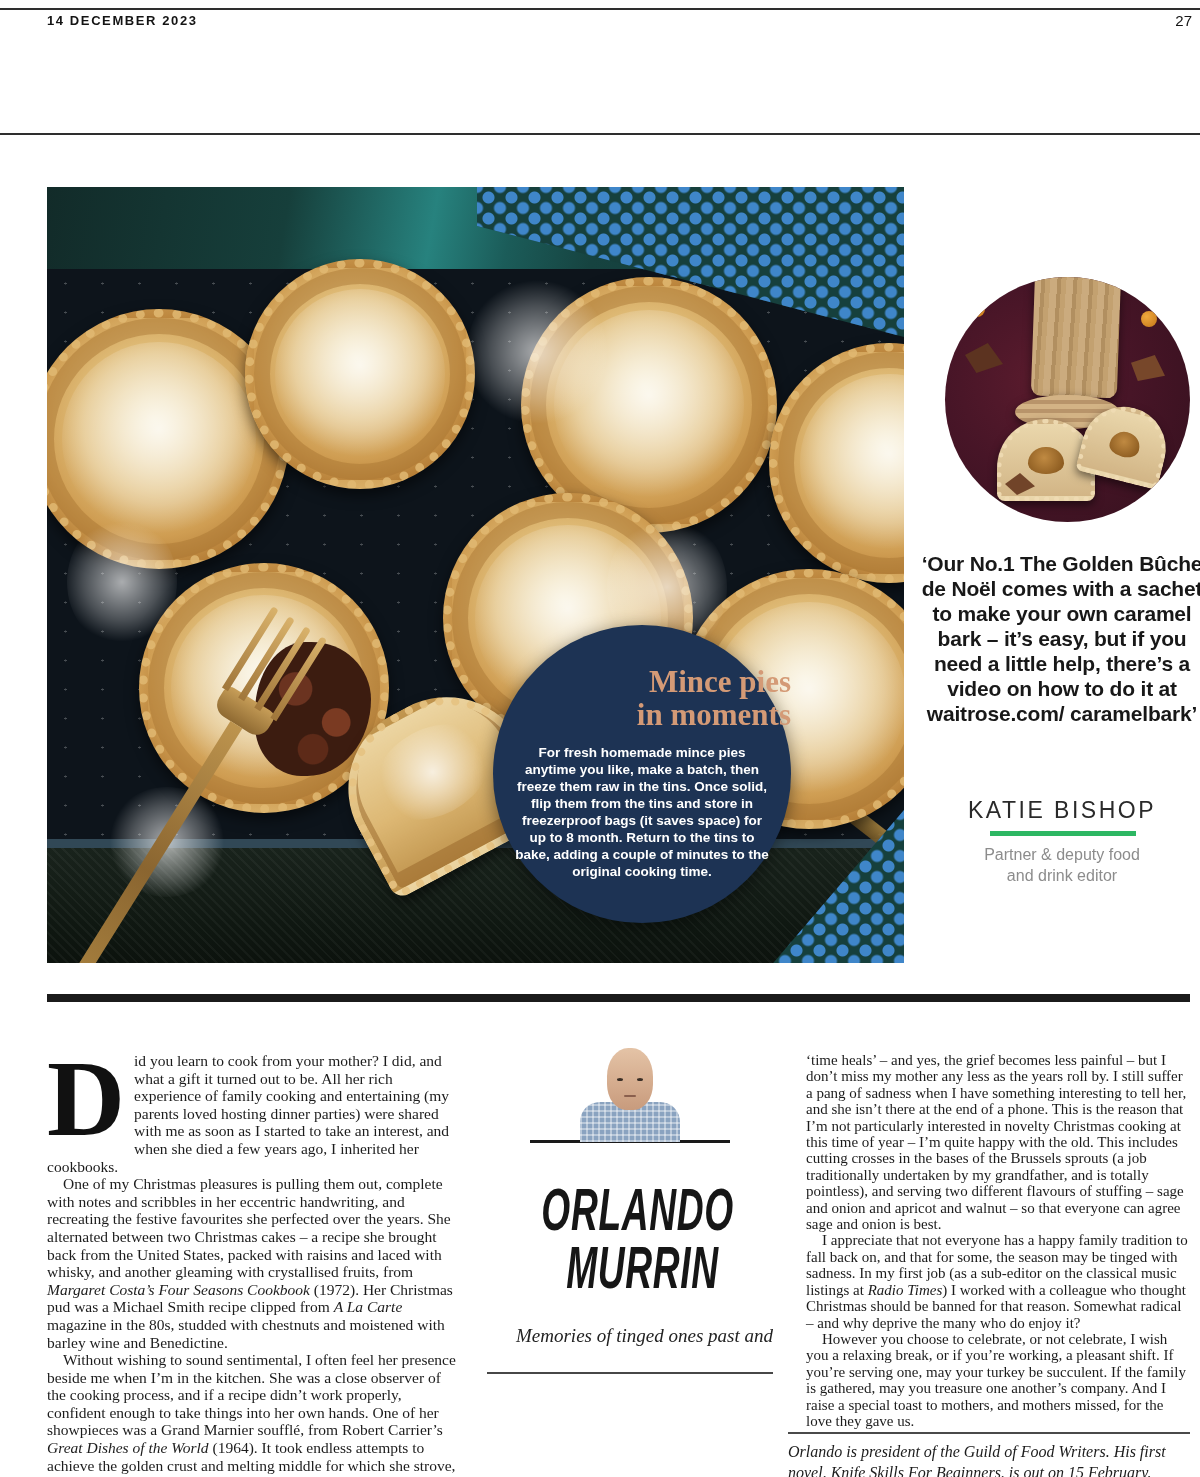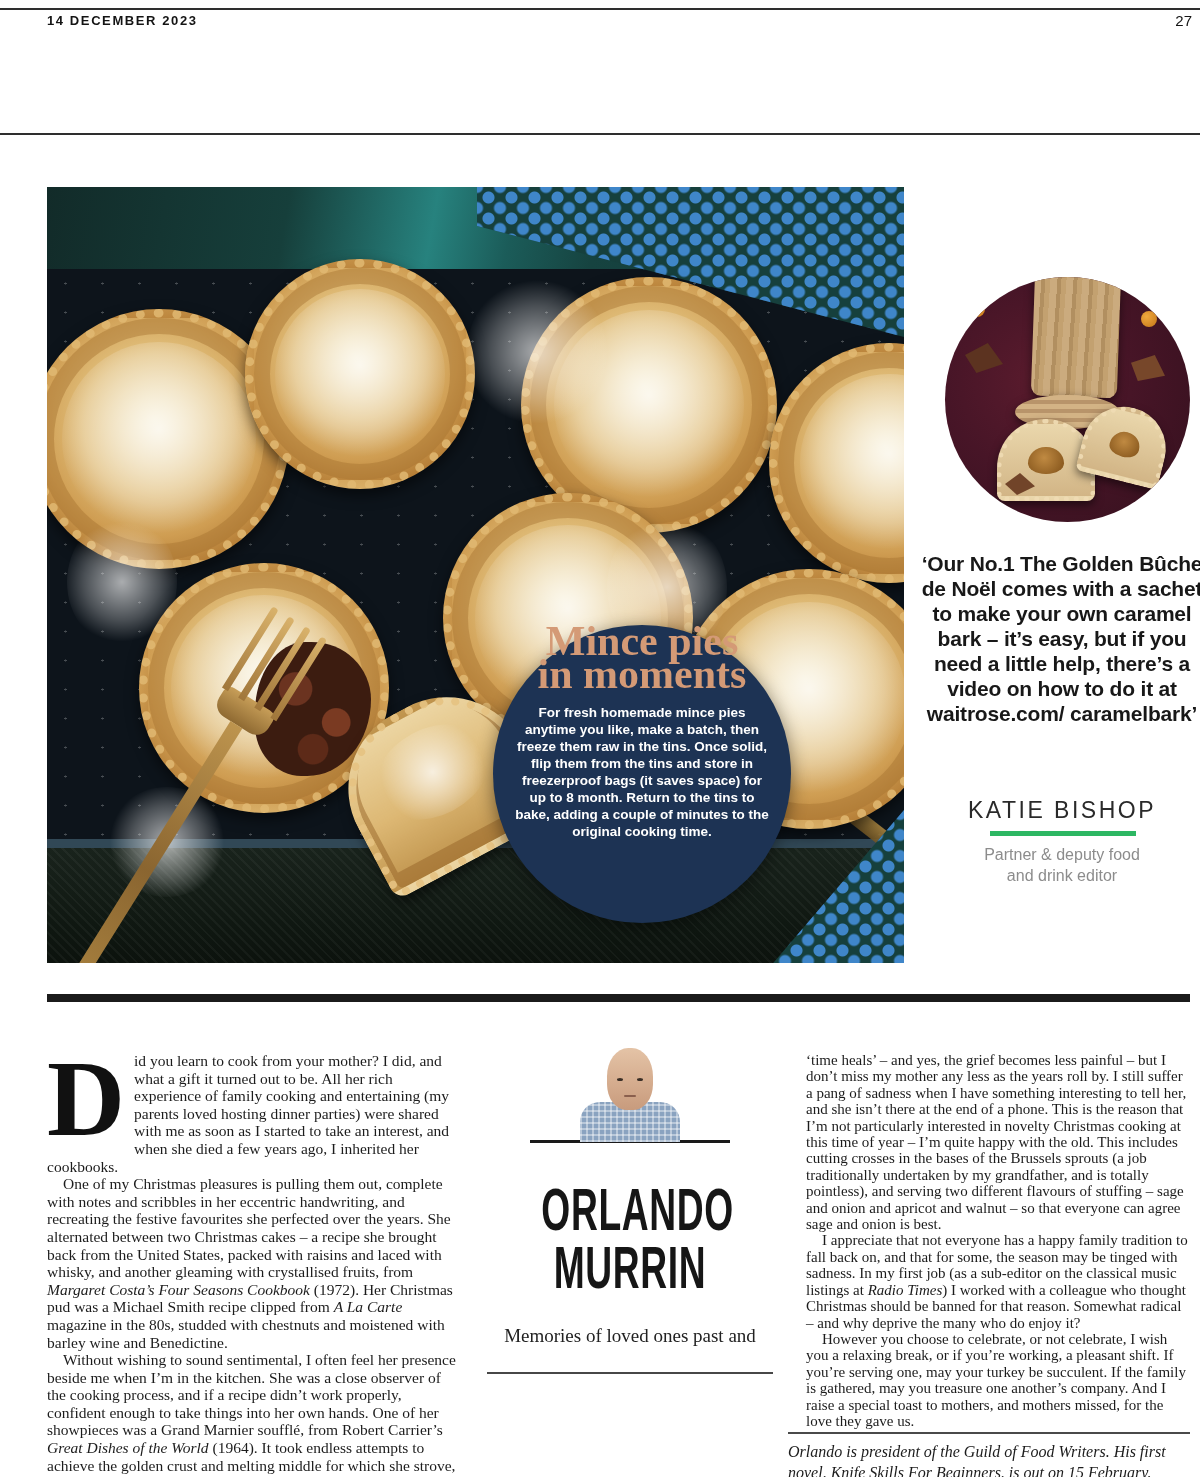--- a/index.html
+++ b/index.html
@@ -67,22 +67,22 @@
   .tine{position:absolute;top:0;width:7px;height:96px;border-radius:4px 4px 0 0;
         background:linear-gradient(180deg,#d9b26b,#a0763a);}
   .fork-bridge{width:58px;height:30px;margin:-6px auto 0;border-radius:8px 8px 14px 14px;
         background:linear-gradient(180deg,#c79e58,#8f6a32);}
   .fork-handle{width:14px;height:310px;margin:0 auto;border-radius:0 0 8px 8px;
         background:linear-gradient(180deg,#bd944e,#8a6530 55%,#a8813f);}
 
   
   .badge{position:absolute;left:446px;top:438px;width:298px;height:298px;border-radius:50%;
          z-index:30;text-align:center;box-shadow:0 4px 18px rgba(0,0,0,.45);}
-  .badge-title{font-family:"Liberation Serif",serif;font-weight:bold;font-size:42px;
-         line-height:33px;}
+  .badge-title{font-family:"Liberation Serif",serif;font-weight:bold;font-size:31px;
+         line-height:33px;margin-top:40px;text-align:right;}
   .badge-body{width:258px;margin:13px auto 0;font-family:"Liberation Sans",sans-serif;
          font-weight:bold;font-size:13.5px;line-height:17px;color:#ffffff;}
 
   
   .buche-circle{position:absolute;left:945px;top:277px;width:245px;height:245px;border-radius:50%;
         overflow:hidden;background:radial-gradient(circle at 38% 42%,#5a1b2d 0%,#471527 45%,#34101d 100%);}
   .log{position:absolute;left:88px;top:-8px;width:86px;height:128px;border-radius:10px;
         transform:rotate(2deg);
         background:repeating-linear-gradient(92deg,#cbab7e 0 7px,#b18f60 7px 11px,#c3a170 11px 16px);
         box-shadow:0 4px 10px rgba(0,0,0,.5);}
@@ -113,21 +113,21 @@
 
   .col-left{position:absolute;left:47px;top:1052px;width:416px;}
   .col-right{position:absolute;left:788px;top:1052px;width:402px;}
   .body-para{margin:0;font-size:15.5px;line-height:17.6px;text-align:left;color:#1c1c1c;}
   .col-right .body-para{font-size:15px;line-height:16.4px;margin-left:18px;}
   .body-para.indent{text-indent:16px;}
   .body-para em{}
   .dropcap{float:left;font-weight:bold;font-size:108px;line-height:.8;margin:4px 12px 0 0;
         letter-spacing:-3px;color:#111;}
 
-  .col-center{position:absolute;left:487px;top:1048px;width:286px;text-align:center;}
+  .col-center{position:absolute;left:487px;top:1048px;width:286px;text-align:right;font-style:italic;}
   .headshot{position:relative;width:104px;height:94px;margin:0 auto;}
   .shirt{position:absolute;left:2px;bottom:0;width:100px;height:40px;border-radius:20px 20px 0 0;
         background:#8aa3c0;
         background-image:repeating-linear-gradient(0deg,rgba(255,255,255,.4) 0 2px,transparent 2px 6px),
                          repeating-linear-gradient(90deg,rgba(255,255,255,.4) 0 2px,transparent 2px 6px);}
   .neck{position:absolute;left:42px;bottom:34px;width:20px;height:16px;background:#cda184;}
   .head{position:absolute;left:29px;top:0;width:46px;height:62px;border-radius:46% 46% 42% 42%;
         background:linear-gradient(180deg,#e4c3a6 0%,#d4ab8d 60%,#c89b7d 100%);}
   .eye{position:absolute;top:30px;width:6px;height:3px;border-radius:50%;background:#3a2e26;}
   .mouth{position:absolute;left:17px;top:47px;width:12px;height:2px;background:#8a5f4d;border-radius:2px;}
@@ -236,21 +236,21 @@
         <div class="eye" style="right:10px;"></div>
         <div class="mouth"></div>
       </div>
     </div>
     <div class="headshot-line"></div>
     <div class="author-name">
       <div>ORLANDO</div>
       <div>MURRIN</div>
     </div>
     <div class="tagline">
-      <div>Memories of loved ones past and</div>
+      <div>Memories of tinged ones past and</div>
     </div>
     <div class="center-rule"></div>
   </div>
 
   <div class="col-right">
       <p class="body-para"><span>‘time heals’ – and yes, the grief becomes less painful – but I don’t miss my mother any less as the years roll by. I still suffer a pang of sadness when I have something interesting to tell her, and she isn’t there at the end of a phone. This is the reason that I’m not particularly interested in novelty Christmas cooking at this time of year – I’m quite happy with the old. This includes cutting crosses in the bases of the Brussels sprouts (a job traditionally undertaken by my grandfather, and is totally pointless), and serving two different flavours of stuffing – sage and onion and apricot and walnut – so that everyone can agree sage and onion is best.</span></p>
       <p class="body-para indent"><span>I appreciate that not everyone has a happy family tradition to fall back on, and that for some, the season may be tinged with sadness. In my first job (as a sub-editor on the classical music listings at </span><em>Radio Times</em><span>) I worked with a colleague who thought Christmas should be banned for that reason. Somewhat radical – and why deprive the many who do enjoy it?</span></p>
       <p class="body-para indent"><span>However you choose to celebrate, or not celebrate, I wish you a relaxing break, or if you’re working, a pleasant shift. If you’re serving one, may your turkey be succulent. If the family is gathered, may you treasure one another’s company. And I raise a special toast to mothers, and mothers missed, for the love they gave us.</span></p>
     </div>
 

